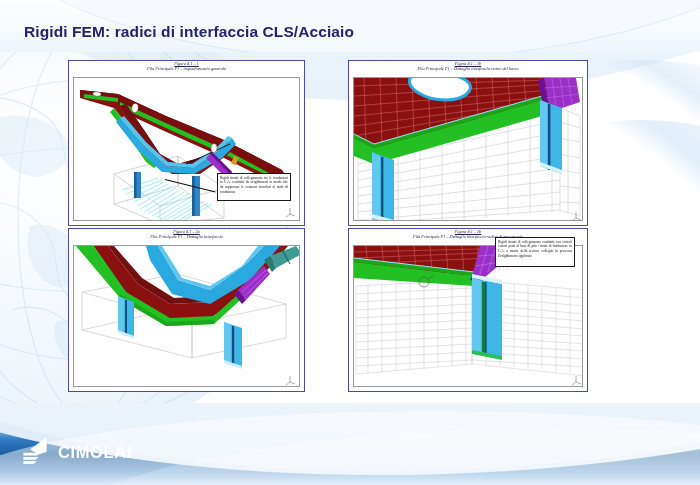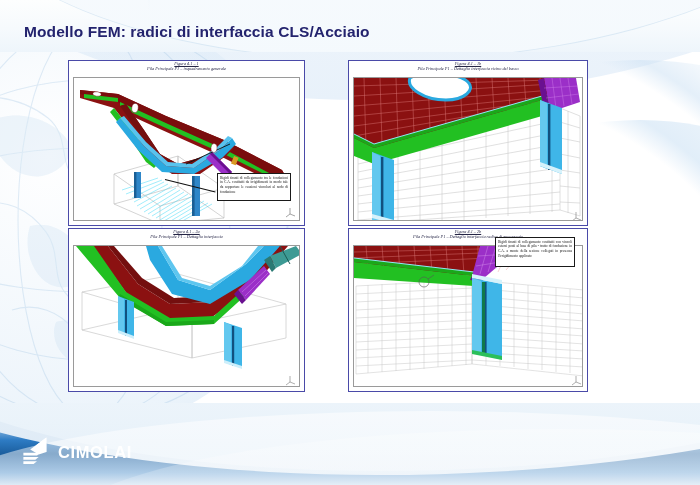--- a/index.html
+++ b/index.html
@@ -168,21 +168,21 @@
     </g>
   </svg>
   <div class="bg-right-swoosh"></div>
   <div class="bg-right-swoosh2"></div>
 </div>
 
 <div class="header">
   <div class="header-swoosh"></div>
   <div class="header-globe"></div>
 </div>
-<div class="page-title">Modello FEM: radici di interfaccia CLS/Acciaio</div>
+<div class="page-title">Rigidi FEM: radici di interfaccia CLS/Acciaio</div>
 
 <div class="panel p-tl">
   <div class="cap">
     <span class="cap-num">Figura 4.1 – 1</span>
     <span class="cap-sub">Pila Principale P1 – inquadramento generale</span>
   </div>
   <div class="panel-inner">
     <svg width="229" height="146" viewBox="0 0 229 146">
 
       <g stroke="#c2c2c2" stroke-width=".7" fill="none">

